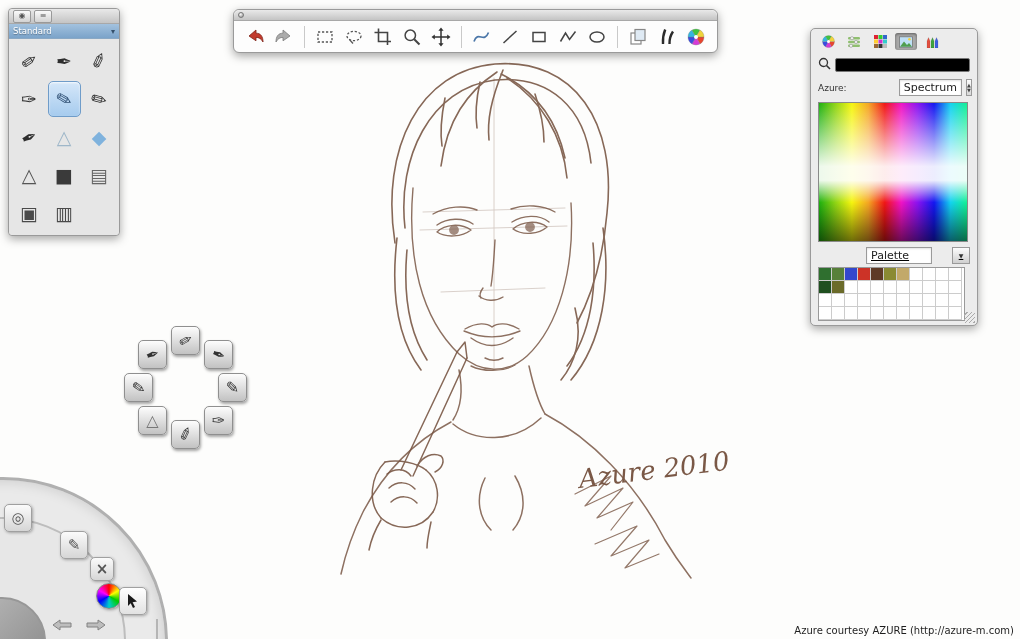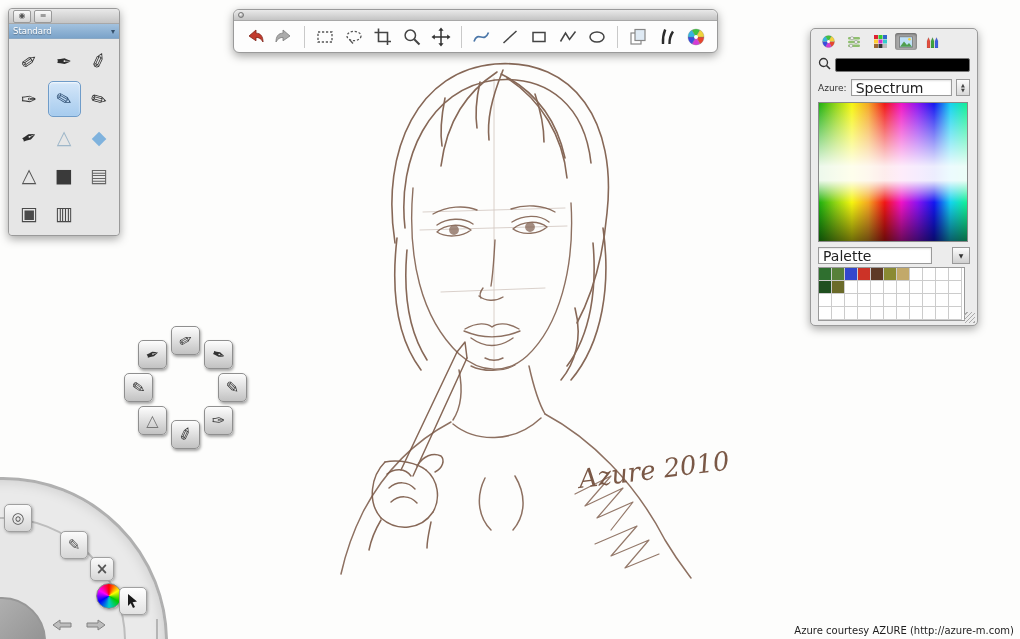--- a/index.html
+++ b/index.html
@@ -47,30 +47,30 @@
   
   #colors-panel{left:810px;top:28px;width:166px;border-radius:5px;padding-bottom:4px;}
   #color-tabs{display:flex;gap:4px;justify-content:flex-start;padding:4px 6px 2px 6px;}
   .ctab{width:22px;height:17px;display:flex;align-items:center;justify-content:center;border-radius:3px;}
   .ctab.selected{background:#a9a9a9;box-shadow:inset 0 1px 3px rgba(0,0,0,.45);}
   #search-row{display:flex;align-items:center;gap:4px;padding:3px 7px 2px 7px;}
   #current-color-well{flex:1;height:12px;border:1px solid #777;border-radius:2px;background:#000;}
   #image-row{display:flex;align-items:center;gap:4px;padding:3px 7px;}
   #image-row .lbl{font-size:9px;color:#333;}
   .combo{flex:1;height:15px;border:1px solid #9a9a9a;background:#fff;display:flex;align-items:center;
-         padding:0 4px;font-size:14px;color:#222;box-shadow:inset 0 1px 2px rgba(0,0,0,.12);}
+         padding:0 4px;font-size:11px;color:#222;box-shadow:inset 0 1px 2px rgba(0,0,0,.12);margin-left:48px;}
   .stepper{width:12px;height:15px;border:1px solid #9a9a9a;background:linear-gradient(#fcfcfc,#d8d8d8);
            display:flex;flex-direction:column;align-items:center;justify-content:center;line-height:5px;}
   .stepper span{font-size:5px;color:#444;display:block;}
   #spectrum{margin:3px 7px;width:148px;height:138px;border:1px solid #8a8a8a;
     background:
       linear-gradient(to bottom, rgba(255,255,255,0) 0%, rgba(255,255,255,.92) 46%,
                       rgba(255,255,255,.92) 56%, rgba(255,255,255,0) 72%, rgba(0,0,0,.55) 100%),
       linear-gradient(to right,#1db010,#8fd414,#f5f50f,#f5a623,#f01616,#f013c4,#8a13f0,#1316f0,#13d2f0,#13f093);}
-  #palette-row{display:flex;align-items:center;gap:20px;padding:2px 7px 3px 7px;}
+  #palette-row{display:flex;align-items:center;gap:20px;padding:2px 7px 3px 7px;text-decoration:underline;}
   #palette-menu-btn{width:16px;height:15px;border:1px solid #9a9a9a;background:linear-gradient(#fcfcfc,#cfcfcf);
                     display:flex;align-items:center;justify-content:center;}
   #palette-menu-btn span{font-size:6px;color:#333;}
   #swatch-wrap{margin:0 7px;background:#fff;border:1px solid #999;width:145px;}
   #swatch-grid{display:grid;grid-template-columns:repeat(11,13px);grid-auto-rows:13px;}
   .swatch{box-sizing:border-box;border-right:1px solid #ccc;border-bottom:1px solid #ccc;background:#fff;}
   #resize-grip{position:absolute;right:2px;bottom:2px;width:11px;height:11px;
     background:repeating-linear-gradient(135deg,transparent 0 2px,#aaa 2px 3px);}
 
   

